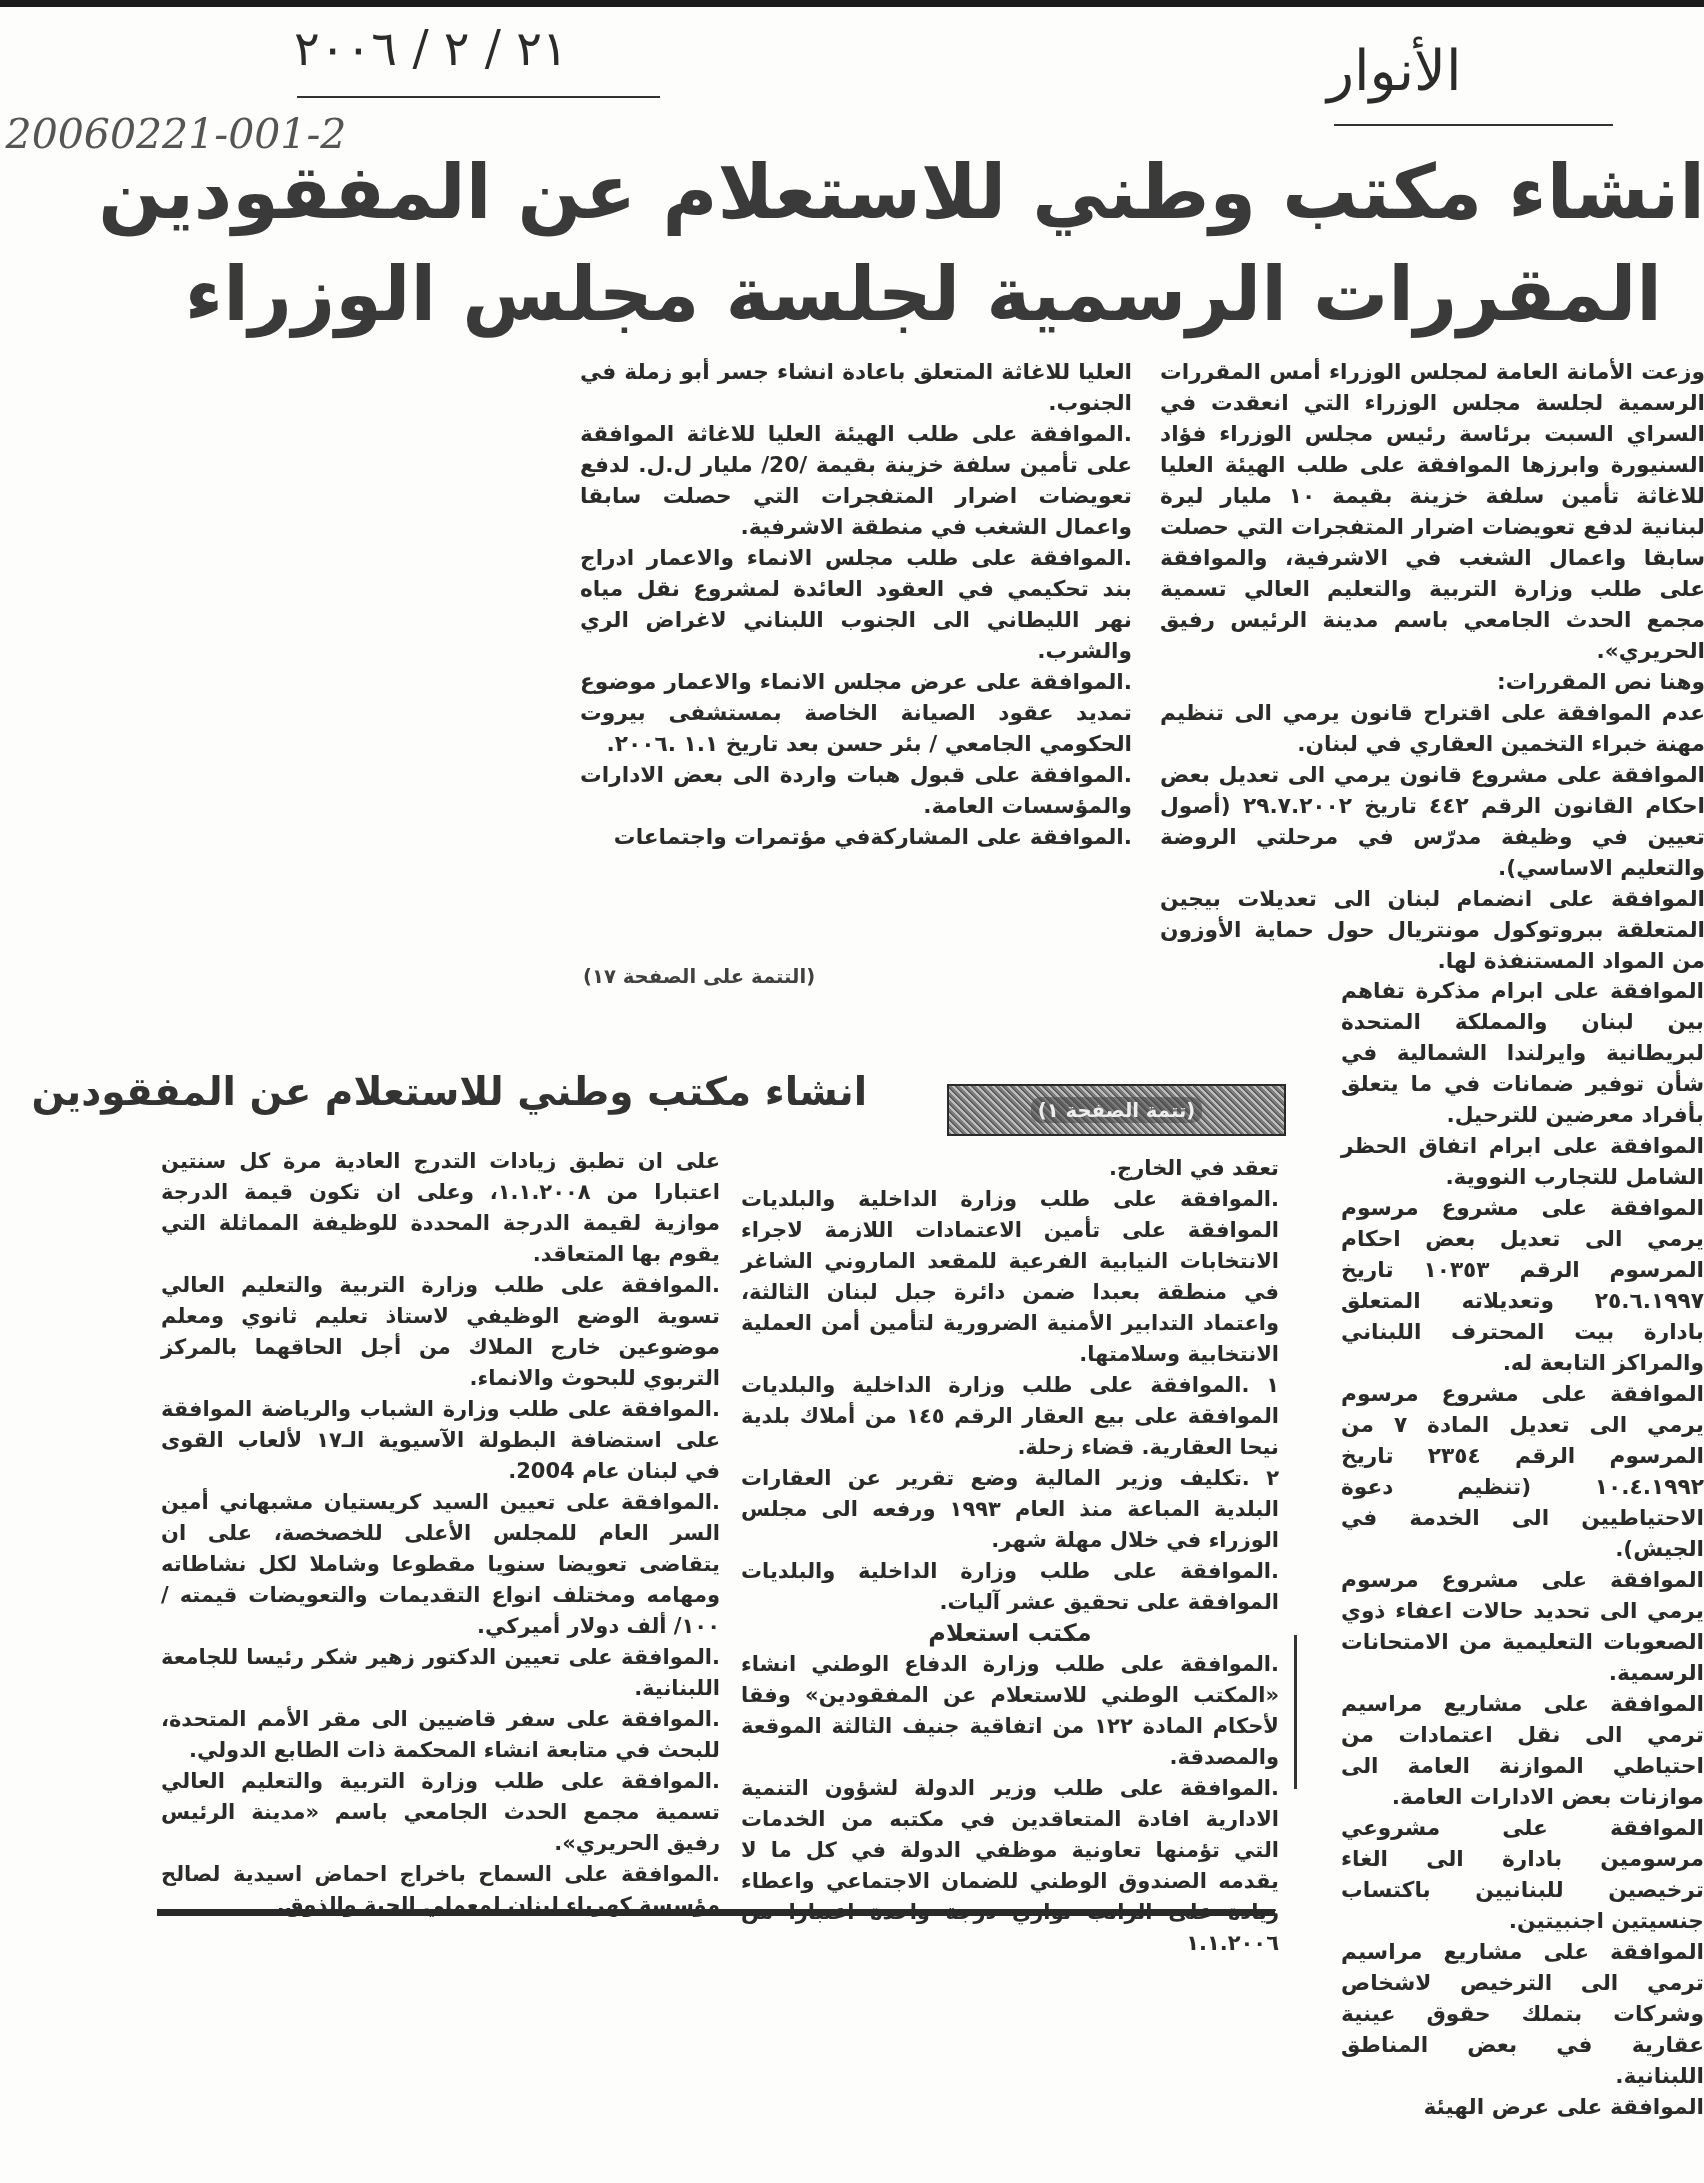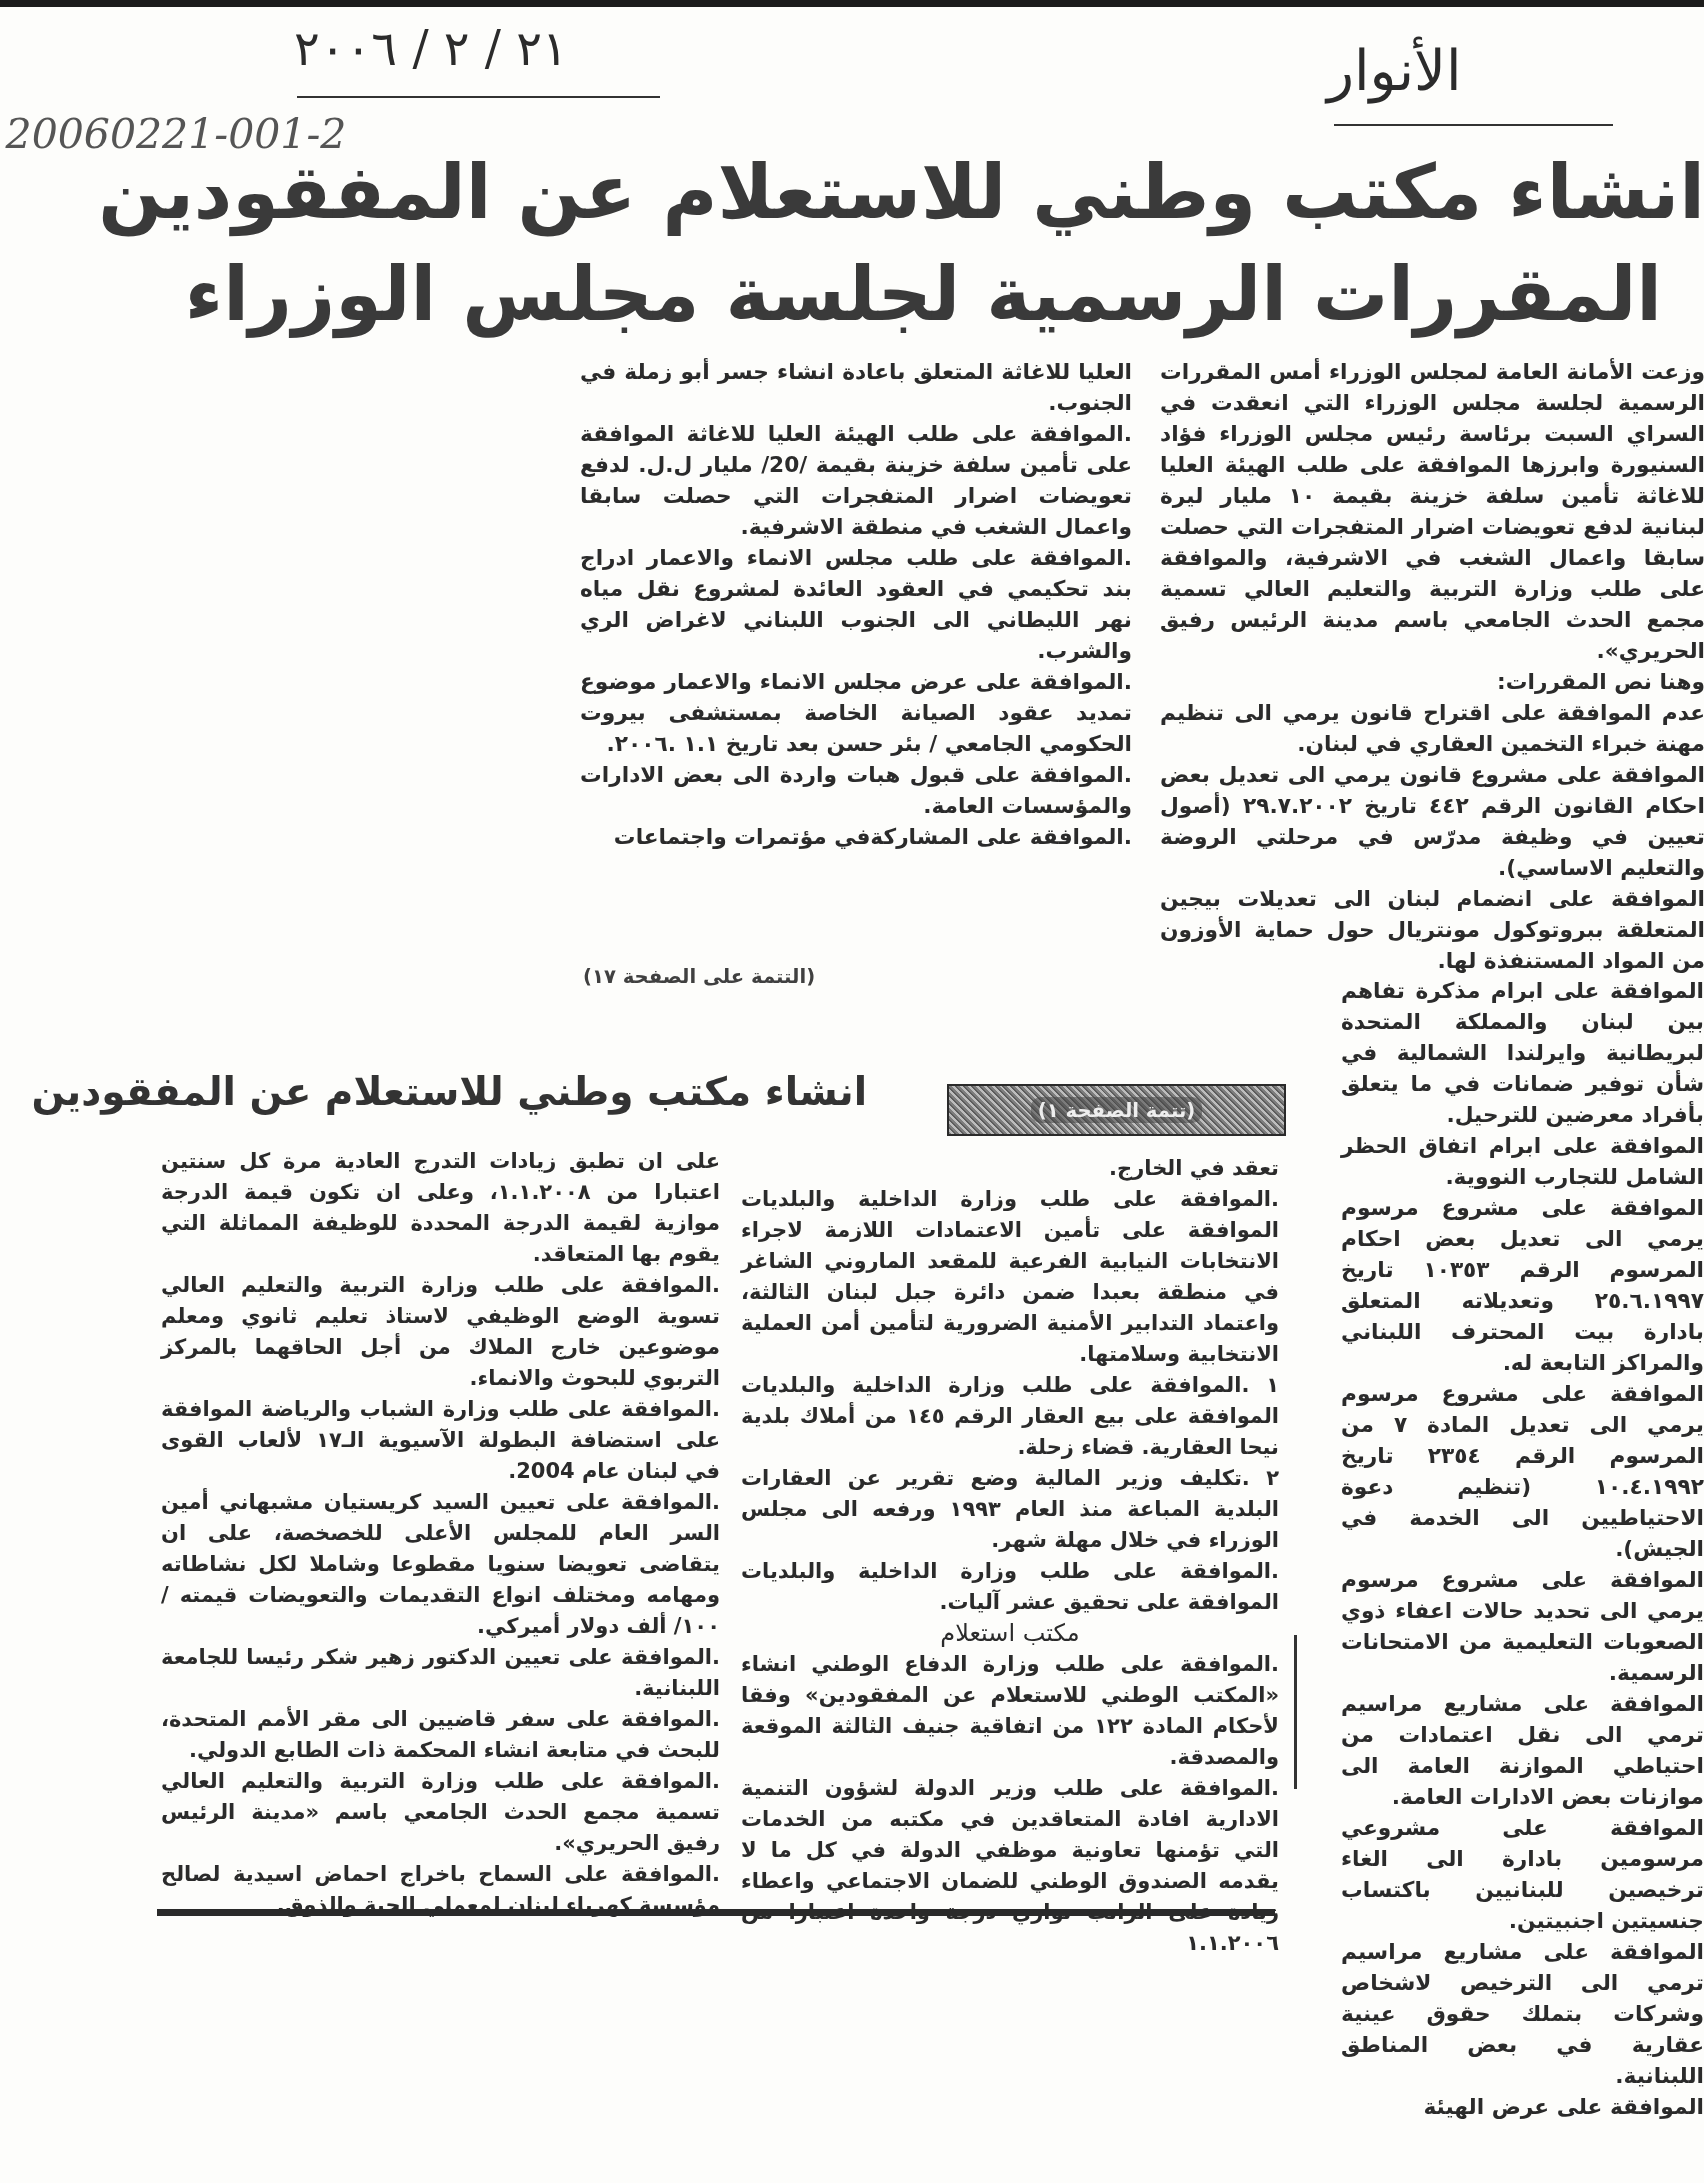--- a/index.html
+++ b/index.html
@@ -36,21 +36,21 @@
   .cont-tag span { background:rgba(70,70,70,0.55); color:#eee; font-weight:bold; font-size:19.6px; padding:1.4px 7px; direction:rtl; border-radius:9.8px; }
 
   .sub-headline { position:absolute; right:838px; top:1069px; direction:rtl; font-weight:bold; font-size:39px;
     color:#333; white-space:nowrap; }
 
   .box-col { position:absolute; direction:rtl; text-align:justify; text-align-last:right;
     font-weight:bold; font-size:21px; line-height:31px; color:#2b2b2b; }
   .box-col p { margin:0; }
   .box-right { left:741px; width:538px; top:1153px; }
   .box-left { left:161px; width:559px; top:1146px; }
-  .section-title { text-align:center !important; text-align-last:center !important; font-weight:normal; font-size:24px; }
+  .section-title { text-align:center !important; text-align-last:center !important; font-weight:bold; font-size:24px; }
 </style>
 </head>
 <body>
 
 <div class="topbar"></div>
 
 <div class="hand hand-date">٢١ / ٢ / ٢٠٠٦</div>
 <div class="hand-date-line"></div>
 <div class="hand hand-ref">20060221-001-2</div>
 <div class="hand hand-paper">الأنوار</div>

